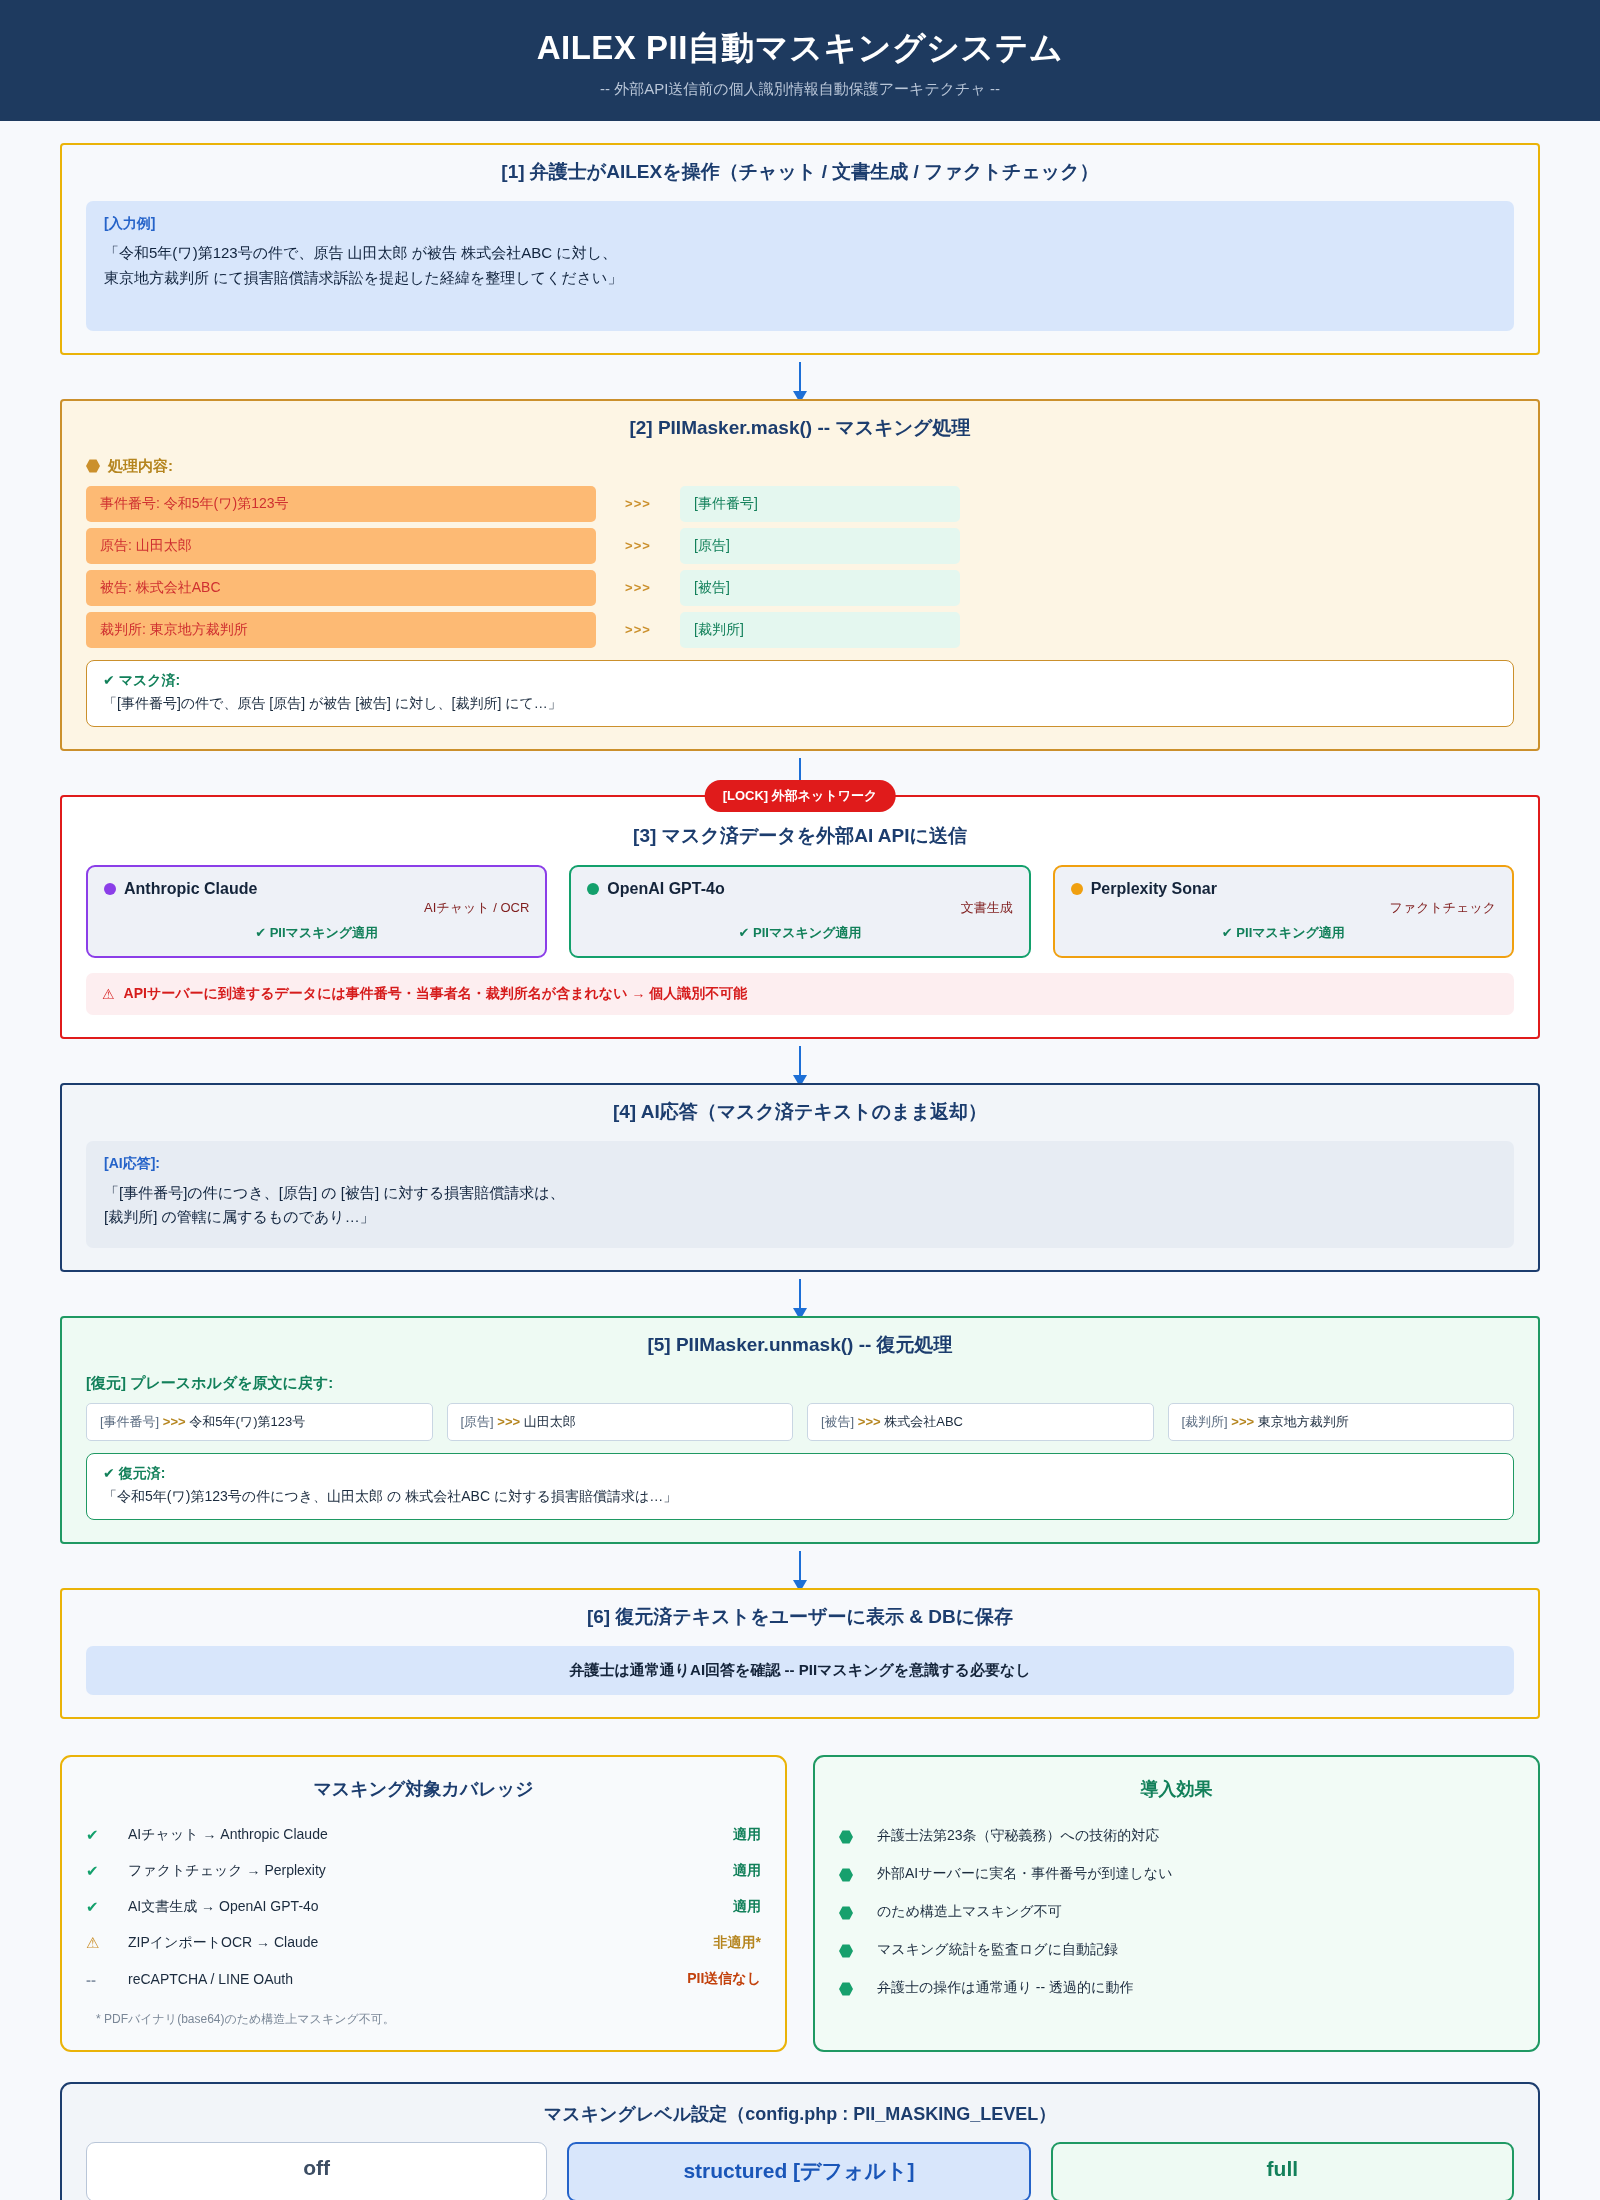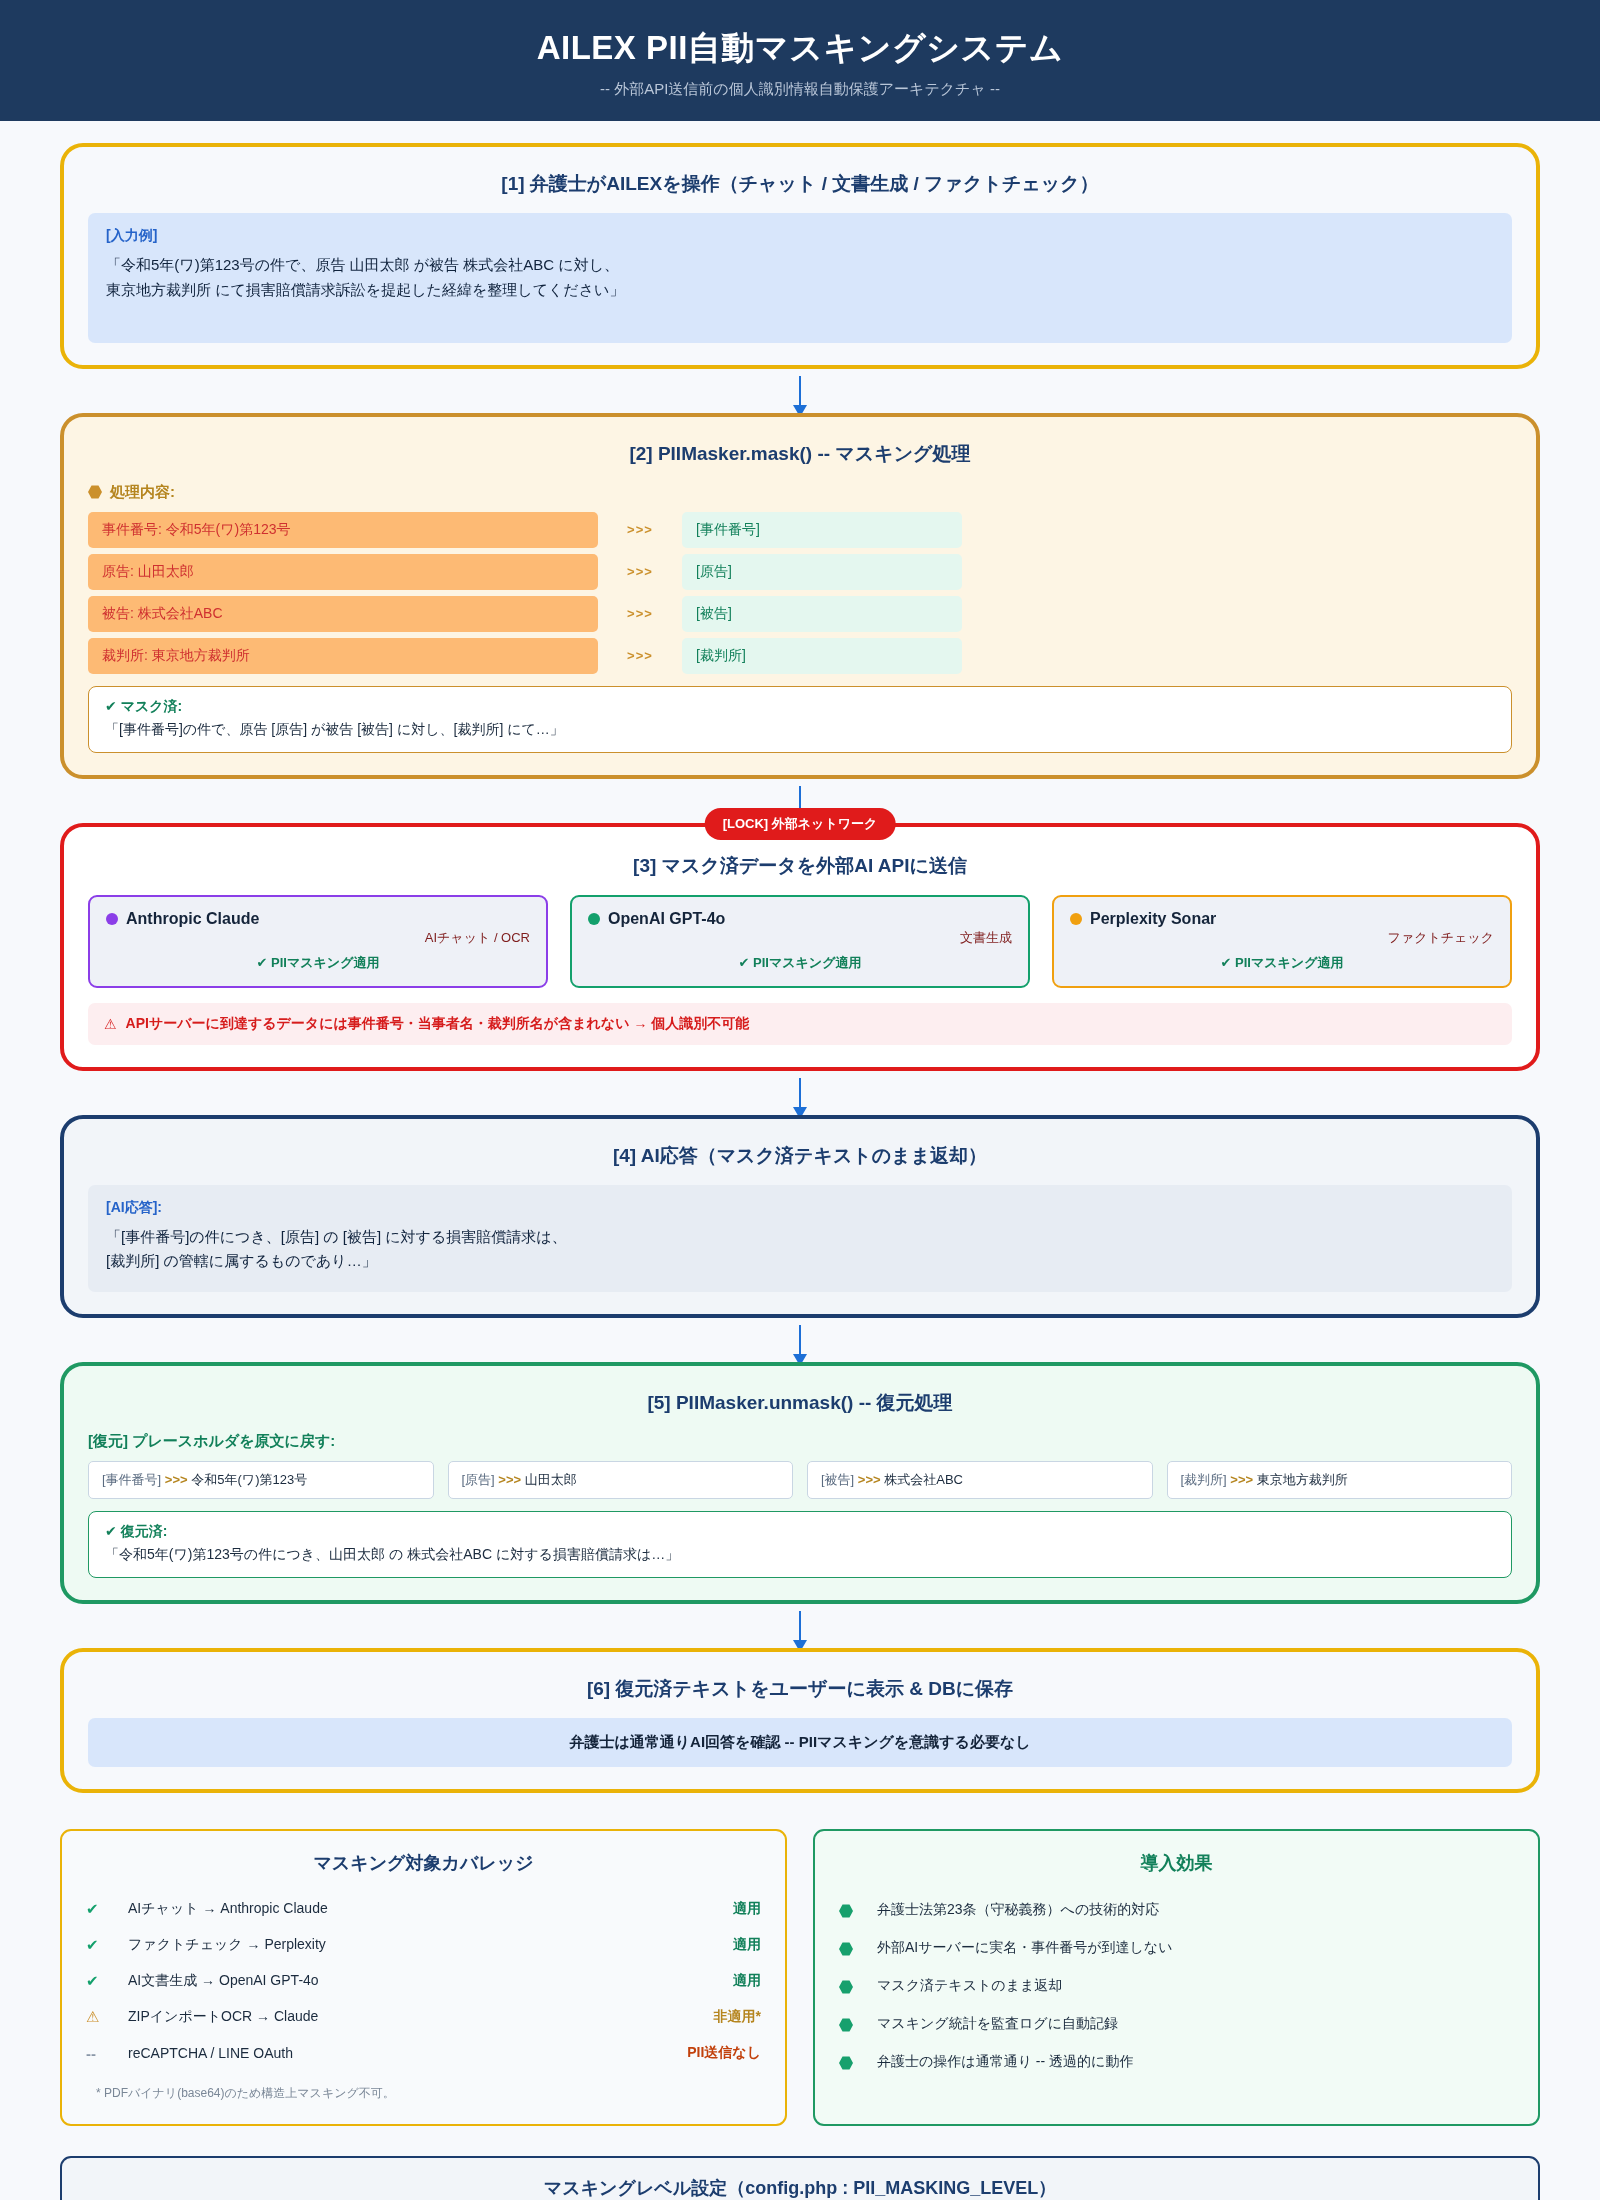--- a/index.html
+++ b/index.html
@@ -47,24 +47,24 @@
     content: "";
     position: absolute; left: 50%; bottom: -11px;
     transform: translateX(-50%);
     border-left: 7px solid transparent;
     border-right: 7px solid transparent;
     border-top: 12px solid #1d6fd6;
   }
 
   
   .card {
-    border-radius: 23px;
-    border: 4px solid #eab308;
+    border-radius: 4px;
+    border: 2px solid #eab308;
     background: #f7f9fc;
-    padding: 24px 24px 22px 24px;
+    padding: 14px 24px 22px 24px;
     position: relative;
   }
   .card .title {
     text-align: center;
     font-size: 19px;
     font-weight: bold;
     color: #1c3d6e;
     margin-bottom: 16px;
   }
 
@@ -489,21 +489,21 @@
       <div class="ben-row">
         <span class="hex-g"></span>
         <span>弁護士法第23条（守秘義務）への技術的対応</span>
       </div>
       <div class="ben-row">
         <span class="hex-g"></span>
         <span>外部AIサーバーに実名・事件番号が到達しない</span>
       </div>
       <div class="ben-row">
         <span class="hex-g"></span>
-        <span>マスク済テキストのまま返却</span>
+        <span>のため構造上マスキング不可</span>
       </div>
       <div class="ben-row">
         <span class="hex-g"></span>
         <span>マスキング統計を監査ログに自動記録</span>
       </div>
       <div class="ben-row">
         <span class="hex-g"></span>
         <span>弁護士の操作は通常通り -- 透過的に動作</span>
       </div>
     </div>

